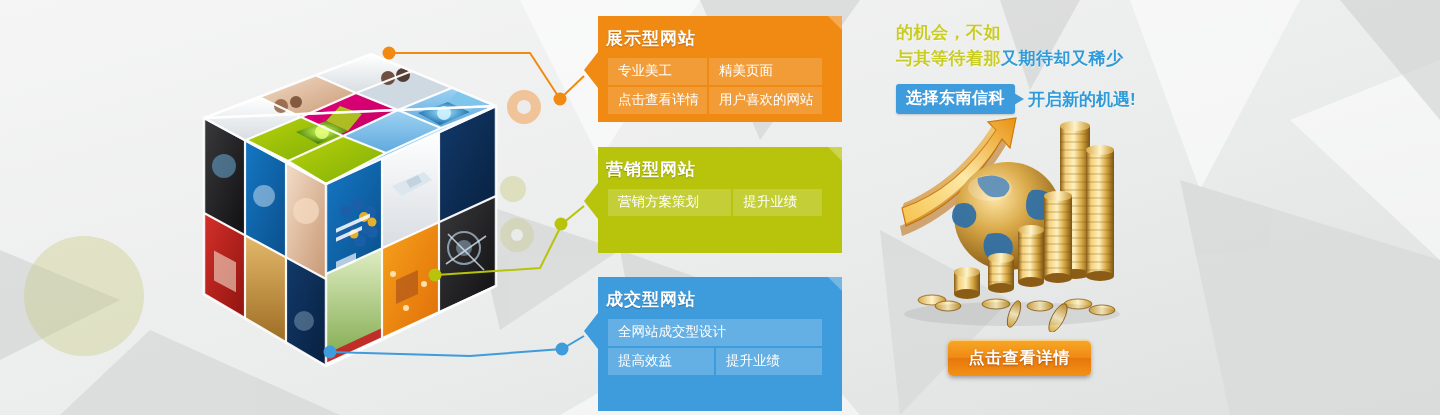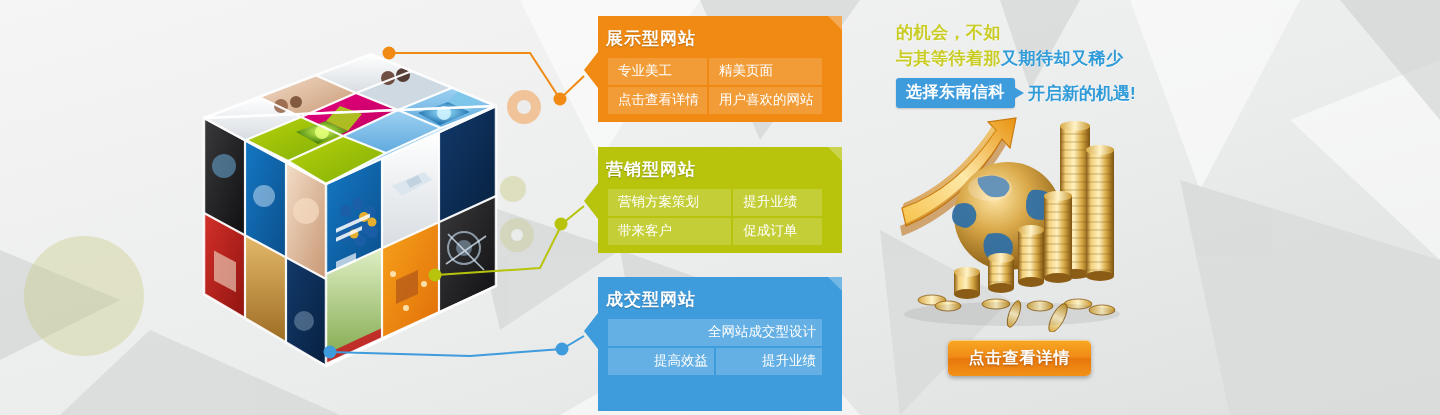--- a/index.html
+++ b/index.html
@@ -53,34 +53,34 @@
   }
   #panel-mkt .ptable{border-spacing:2px;border-collapse:separate;}
   #panel-mkt .cell{background:rgba(255,255,255,.18);}
 
   
   #panel-deal{left:584px;top:277px;width:258px;height:134px;
      background:#3E9BDC;
      clip-path:polygon(14px 0,100% 0,100% 100%,14px 100%,14px 72px,0 54px,14px 36px);
   }
   #panel-deal .ptable{border-spacing:2px;border-collapse:separate;}
-  #panel-deal .cell{background:rgba(255,255,255,.20);text-align:right;}
+  #panel-deal .cell{background:rgba(255,255,255,.20);}
 
   
   .fold{position:absolute;right:0;top:0;width:14px;height:14px;
      background:rgba(255,255,255,.28);
      clip-path:polygon(0 0,100% 0,100% 100%);}
 
   
   #headline{position:absolute;left:896px;top:20px;width:290px;}
   .hl-line{font-size:17px;font-weight:bold;line-height:26px;letter-spacing:.5px;
      text-shadow:0 1px 1px rgba(255,255,255,.85);}
   .hl-y{color:#C9CC22;}
   .hl-b{color:#2F9BD8;}
-  #hl-row3{display:flex;align-items:center;margin-top:6px;}
+  #hl-row3{display:flex;align-items:center;margin-top:12px;}
   #tag-choose{
      background:#3E9BDC;color:#fff;font-size:16px;font-weight:bold;
      padding:4px 10px 5px 10px;border-radius:3px;letter-spacing:.5px;
      box-shadow:0 1px 2px rgba(0,0,0,.18);white-space:nowrap;
   }
   #tag-arrow{width:0;height:0;border-left:10px solid #3E9BDC;
      border-top:6px solid transparent;border-bottom:6px solid transparent;
      margin-left:-1px;}
   #hl-open{color:#2F9BD8;font-size:17px;font-weight:bold;margin-left:4px;
      text-shadow:0 1px 1px rgba(255,255,255,.9);white-space:nowrap;}
@@ -404,24 +404,20 @@
 
   <div class="panel" id="panel-mkt">
     <div class="fold"></div>
     <div class="ptitle">营销型网站</div>
     <table class="ptable">
       <tbody>
           <tr>
         <td class="cell">营销方案策划</td>
         <td class="cell">提升业绩</td>
       </tr>
-      <tr>
-        <td class="cell">带来客户</td>
-        <td class="cell">促成订单</td>
-      </tr>
     </tbody>
       </table>
   </div>
 
   <div class="panel" id="panel-deal">
     <div class="fold"></div>
     <div class="ptitle">成交型网站</div>
     <table class="ptable">
       <tbody>
           <tr>

